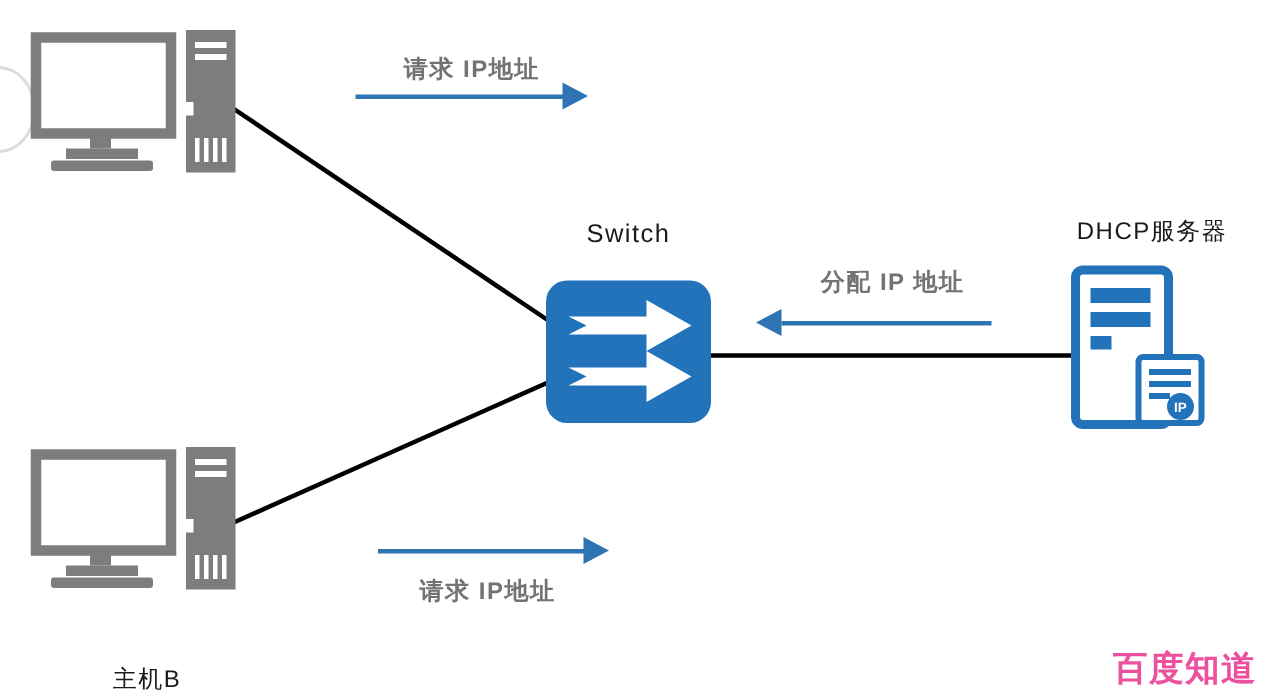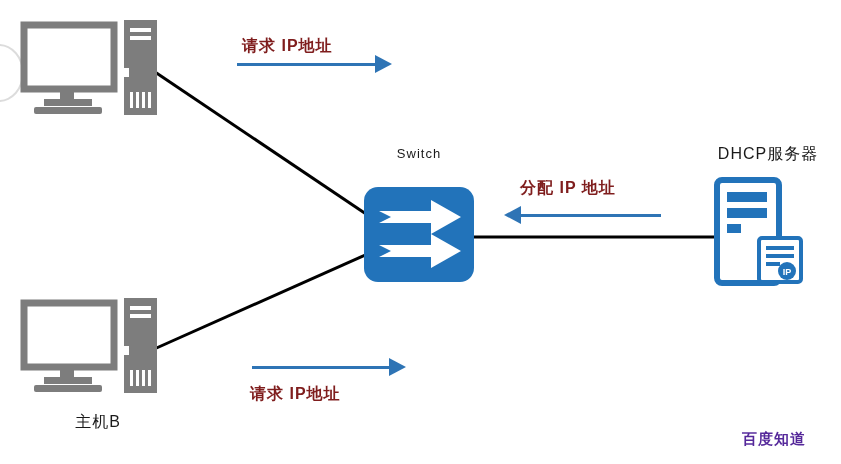--- a/index.html
+++ b/index.html
@@ -6,41 +6,41 @@
   #canvas{
     position:relative;width:841px;height:464px;background:#ffffff;
     overflow:hidden;border-bottom:2px solid #d6d6d6;
     font-family:"Liberation Sans","DejaVu Sans",sans-serif;
   }
   .node-label{
     position:absolute;text-align:center;font-size:16px;color:#1a1a1a;
     z-index:4;letter-spacing:1px;
   }
   .arrow-label{
-    position:absolute;font-size:16px;font-weight:600;
-    color:#7f1d1d;z-index:4;letter-spacing:1px;
+    position:absolute;text-align:center;font-size:16px;font-weight:600;
+    color:#737373;z-index:4;letter-spacing:1px;
   }
   .shaft{position:absolute;height:3px;background:#2e74b5;z-index:3;}
   .head-right{
     position:absolute;width:0;height:0;z-index:3;
     border-left:17px solid #2e74b5;border-top:9px solid transparent;border-bottom:9px solid transparent;
   }
   .head-left{
     position:absolute;width:0;height:0;z-index:3;
     border-right:17px solid #2e74b5;border-top:9px solid transparent;border-bottom:9px solid transparent;
   }
   .icon{position:absolute;z-index:2;}
   #wires{position:absolute;left:0;top:0;z-index:1;}
   #deco-circle{
     position:absolute;left:-26px;top:44px;width:46px;height:54px;
     border:2px solid #dcdcdc;border-radius:50%;background:#fff;z-index:0;
   }
   #watermark{
     position:absolute;left:742px;top:430px;width:96px;z-index:5;
-    font-size:15px;font-weight:700;color:#4c1d95;letter-spacing:1px;opacity:0.95;
+    font-size:23px;font-weight:700;color:#ec4899;letter-spacing:1px;opacity:0.95;
   }
 </style>
 </head>
 <body>
 
 <div id="canvas">
 
   <div id="deco-circle"></div>
 
   <svg id="wires" width="841" height="464">
@@ -71,28 +71,28 @@
     <rect x="14" y="89" width="68" height="7" rx="2" fill="#7d7d7d"></rect>
     <rect x="104" y="2" width="33" height="95" fill="#7d7d7d"></rect>
     <rect x="110" y="10" width="21" height="4" fill="#fff"></rect>
     <rect x="110" y="18" width="21" height="4" fill="#fff"></rect>
     <rect x="104" y="50" width="5" height="9" fill="#fff"></rect>
     <rect x="110" y="74" width="3" height="16" fill="#fff"></rect>
     <rect x="116" y="74" width="3" height="16" fill="#fff"></rect>
     <rect x="122" y="74" width="3" height="16" fill="#fff"></rect>
     <rect x="128" y="74" width="3" height="16" fill="#fff"></rect>
   </svg>
-  <div class="node-label" style="left:28px;top:412px;width:140px">主机B</div>
+  <div class="node-label" style="left:28px;top:443px;width:140px">主机B</div>
 
   <svg class="icon" style="left:363px;top:186px" width="112" height="97" viewBox="0 0 112 97">
     <rect x="1" y="1" width="110" height="95" rx="14" fill="#2273ba"></rect>
     <polygon points="16,25 68,25 68,14 98,31 68,48 68,37 16,37 28,31" fill="#fff"></polygon>
     <polygon points="16,59 68,59 68,48 98,65 68,82 68,71 16,71 28,65" fill="#fff"></polygon>
   </svg>
-  <div class="node-label" style="left:355px;top:146px;width:128px;font-size:13px">Switch</div>
+  <div class="node-label" style="left:355px;top:146px;width:128px;font-size:17px">Switch</div>
 
   <svg class="icon" style="left:713px;top:176px" width="92" height="112" viewBox="0 0 92 112">
     <rect x="4" y="4" width="62" height="103" rx="5" fill="#fff" stroke="#2273ba" stroke-width="6"></rect>
     <rect x="14" y="16" width="40" height="10" fill="#2273ba"></rect>
     <rect x="14" y="32" width="40" height="10" fill="#2273ba"></rect>
     <rect x="14" y="48" width="14" height="9" fill="#2273ba"></rect>
     <rect x="46" y="62" width="42" height="44" rx="3" fill="#fff" stroke="#2273ba" stroke-width="4"></rect>
     <rect x="53" y="70" width="28" height="4" fill="#2273ba"></rect>
     <rect x="53" y="78" width="28" height="4" fill="#2273ba"></rect>
     <rect x="53" y="86" width="14" height="4" fill="#2273ba"></rect>

